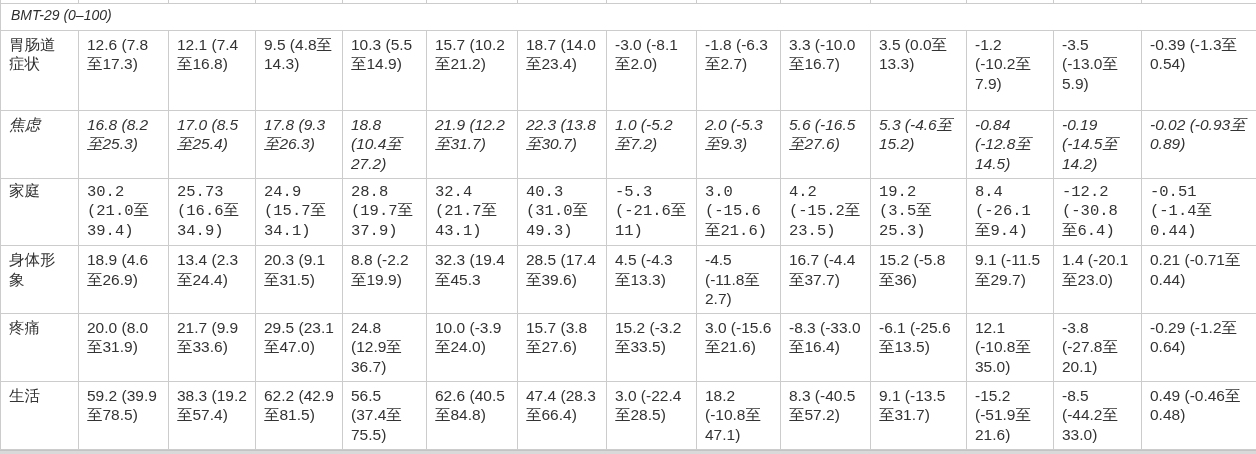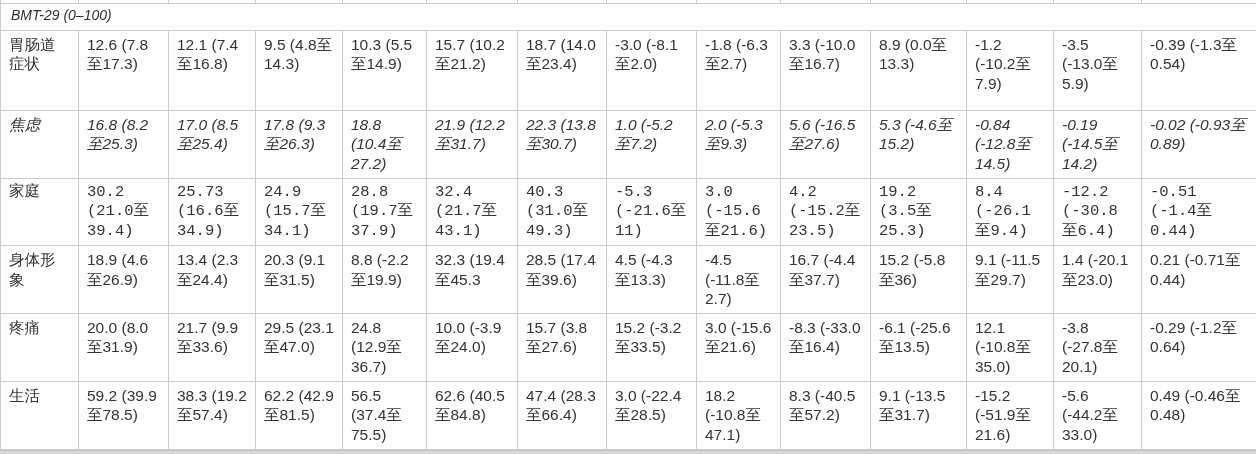--- a/index.html
+++ b/index.html
@@ -100,21 +100,21 @@
           <th data-name="row-label">胃肠道症状</th>
           <td data-name="table-cell">12.6 (7.8至17.3)</td>
           <td data-name="table-cell">12.1 (7.4至16.8)</td>
           <td data-name="table-cell">9.5 (4.8至14.3)</td>
           <td data-name="table-cell">10.3 (5.5至14.9)</td>
           <td data-name="table-cell">15.7 (10.2至21.2)</td>
           <td data-name="table-cell">18.7 (14.0至23.4)</td>
           <td data-name="table-cell">-3.0 (-8.1至2.0)</td>
           <td data-name="table-cell">-1.8 (-6.3至2.7)</td>
           <td data-name="table-cell">3.3 (-10.0至16.7)</td>
-          <td data-name="table-cell" class="bold">8.9 (0.0至13.3)</td>
+          <td data-name="table-cell" class="bold">3.5 (0.0至13.3)</td>
           <td data-name="table-cell">-1.2 (-10.2至7.9)</td>
           <td data-name="table-cell">-3.5 (-13.0至5.9)</td>
           <td data-name="table-cell">-0.39 (-1.3至0.54)</td>
         </tr>
         <tr data-name="table-row" style="height: 68px; font-style: italic;">
           <th data-name="row-label">焦虑</th>
           <td data-name="table-cell">16.8 (8.2至25.3)</td>
           <td data-name="table-cell">17.0 (8.5至25.4)</td>
           <td data-name="table-cell">17.8 (9.3至26.3)</td>
           <td data-name="table-cell">18.8 (10.4至27.2)</td>
@@ -182,19 +182,19 @@
           <td data-name="table-cell">38.3 (19.2至57.4)</td>
           <td data-name="table-cell">62.2 (42.9至81.5)</td>
           <td data-name="table-cell">56.5 (37.4至75.5)</td>
           <td data-name="table-cell">62.6 (40.5至84.8)</td>
           <td data-name="table-cell">47.4 (28.3至66.4)</td>
           <td data-name="table-cell">3.0 (-22.4至28.5)</td>
           <td data-name="table-cell">18.2 (-10.8至47.1)</td>
           <td data-name="table-cell">8.3 (-40.5至57.2)</td>
           <td data-name="table-cell">9.1 (-13.5至31.7)</td>
           <td data-name="table-cell">-15.2 (-51.9至21.6)</td>
-          <td data-name="table-cell">-5.6 (-44.2至33.0)</td>
+          <td data-name="table-cell">-8.5 (-44.2至33.0)</td>
           <td data-name="table-cell">0.49 (-0.46至0.48)</td>
         </tr>
       </tbody>
   </table>
   <div class="bottom-strip" data-name="table-bottom-divider"></div>
 </div>
 
 </body></html>

